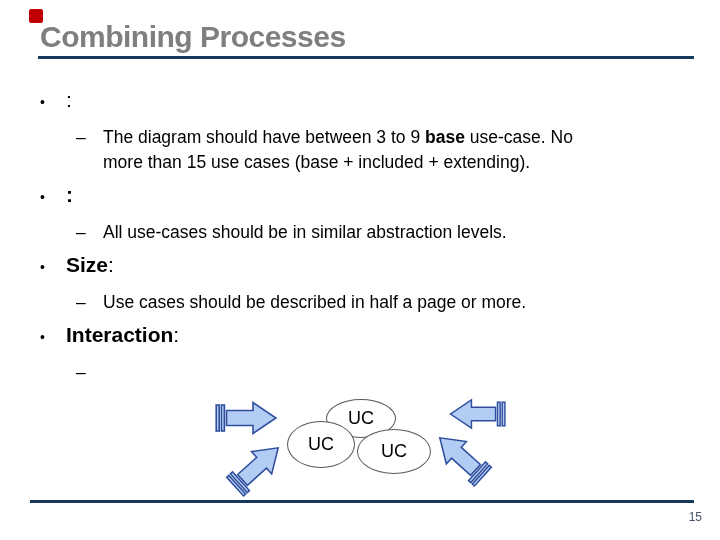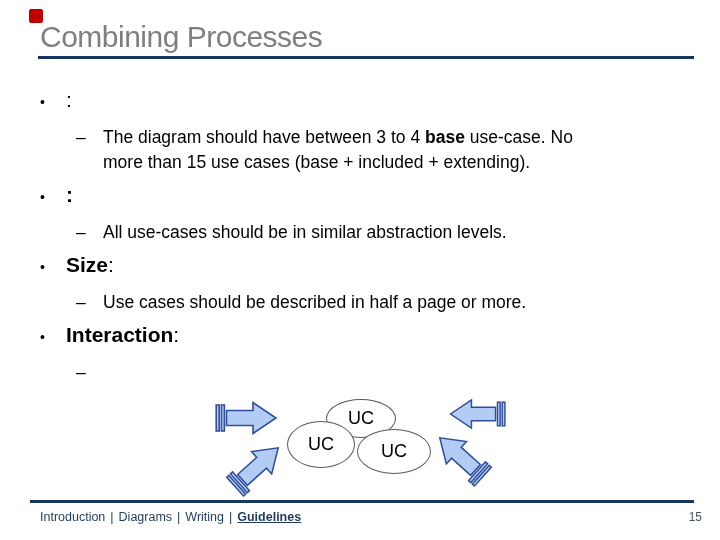--- a/index.html
+++ b/index.html
@@ -3,21 +3,21 @@
 <meta charset="utf-8">
 <style>
   html,body{margin:0;padding:0;background:#fff;}
   .slide{
     position:relative;width:720px;height:540px;background:#ffffff;
     font-family:"Liberation Sans",sans-serif;overflow:hidden;color:#000;
   }
   
   .logo{position:absolute;left:29px;top:9px;width:14px;height:14px;border-radius:2px;}
   .title{
-    position:absolute;left:40px;top:20px;font-size:30px;font-weight:normal;
+    position:absolute;left:40px;top:20px;font-size:30px;font-weight:bold;
     letter-spacing:-0.5px;white-space:nowrap;
   }
   .title-rule{position:absolute;left:38px;top:56px;width:656px;height:3px;}
   
   .content{position:absolute;left:40px;top:88px;width:652px;}
   .section{margin:0 0 8px 0;}
   .heading{display:flex;align-items:baseline;line-height:24px;margin:0 0 11px 0;}
   .bullet-dot{width:26px;font-size:14px;color:#000;flex:0 0 26px;}
   .heading-label{font-size:21px;font-weight:bold;}
   .heading-colon{font-size:21px;font-weight:normal;}
@@ -51,21 +51,21 @@
   <div class="title-rule" style="background: rgb(23, 54, 93);"></div>
 
   <div class="content" id="content">
       <div class="section">
         <div class="heading">
           <span class="bullet-dot">•</span>
           <span class="heading-colon">:</span>
         </div>
         <div class="sub">
           <span class="sub-dash">–</span>
-          <div class="sub-text"><span>The diagram should have between 3 to 4 </span><b>base</b><span> use-case. No</span><br><span>more than 15 use cases (base + included + extending).</span></div>
+          <div class="sub-text"><span>The diagram should have between 3 to 9 </span><b>base</b><span> use-case. No</span><br><span>more than 15 use cases (base + included + extending).</span></div>
         </div>
       </div>
       <div class="section">
         <div class="heading">
           <span class="bullet-dot">•</span>
           <span class="heading-colon bold">:</span>
         </div>
         <div class="sub">
           <span class="sub-dash">–</span>
           <div class="sub-text"><span>All use-cases should be in similar abstraction levels.</span></div>
@@ -120,16 +120,15 @@
       </div>
       <div class="uc" style="left: 287px; top: 36px; width: 66px; height: 45px; border-color: rgb(89, 89, 89);">
         <span>UC</span>
       </div>
       <div class="uc" style="left: 357px; top: 44px; width: 72px; height: 43px; border-color: rgb(89, 89, 89);">
         <span>UC</span>
       </div>
     </div>
 
   <div class="footer-rule" style="background: rgb(23, 54, 93);"></div>
-  <div class="footer-nav" id="footer-nav" style="color: rgb(31, 60, 95);"><span class="nav-item">Introduction</span><span class="sep">|</span><span class="nav-item">Diagrams</span><span class="sep">|</span><span class="nav-item">Writing</span><span class="sep">|</span><span class="nav-item current">Guidelines</span></div>
   <div class="page-number" style="color: rgb(68, 84, 106);">15</div>
 
 </div>
 
 </body></html>

